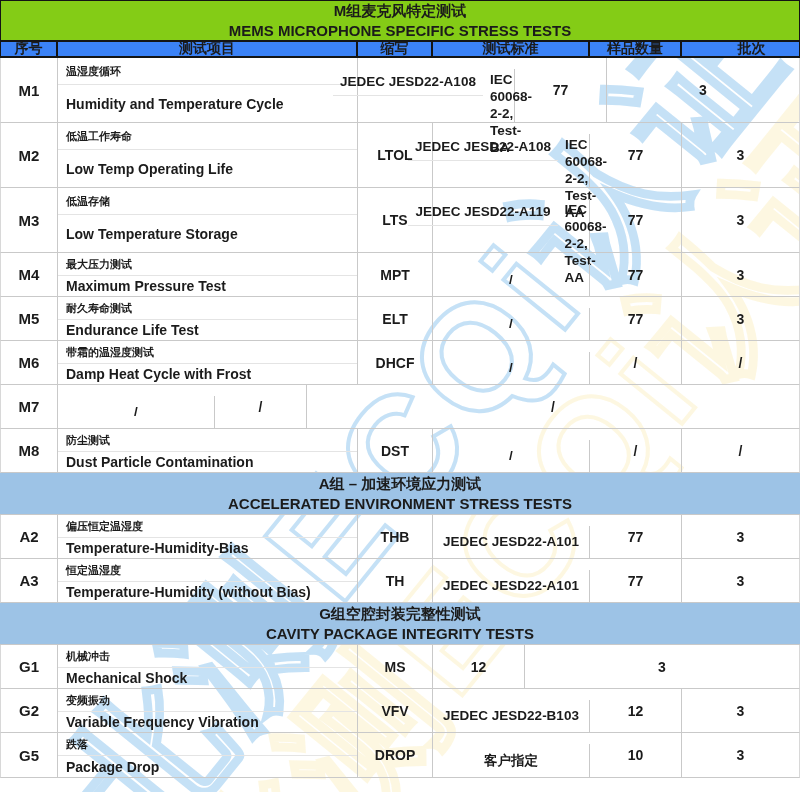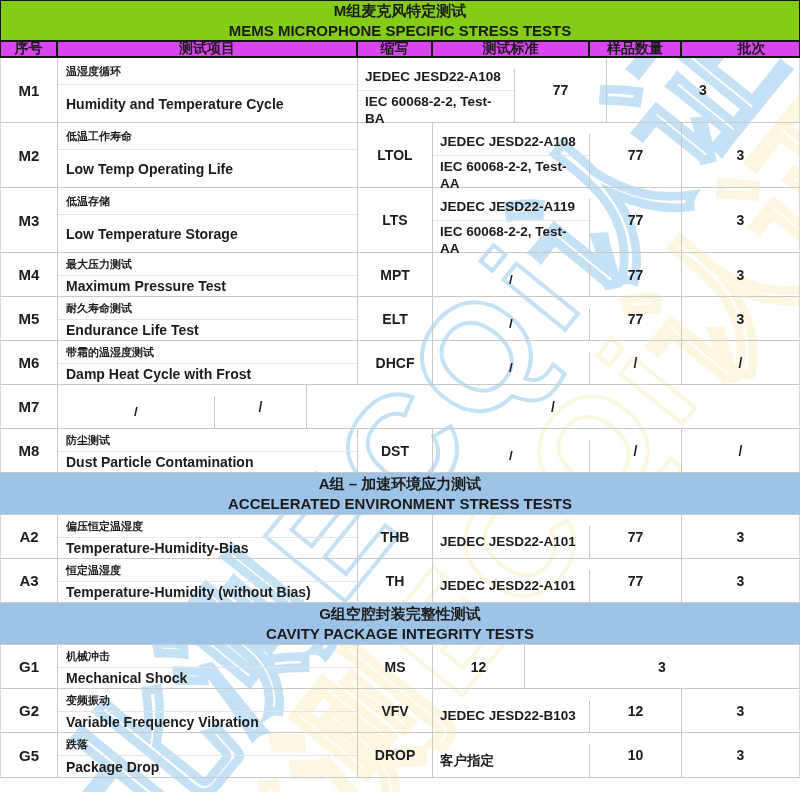--- a/index.html
+++ b/index.html
@@ -20,21 +20,21 @@
   }
   
   .sheet{position:absolute;inset:0;z-index:1;display:flex;flex-direction:column;}
   .title-band{
     height:42px;box-sizing:border-box;background:#84cc16;
     border:1px solid #141414;border-bottom:2px solid #141414;
     display:flex;flex-direction:column;justify-content:center;text-align:center;
   }
   .title-band div{font-size:15px;line-height:20px;}
   .header-row{
-    height:16px;box-sizing:border-box;background:#d946ef;display:flex;
+    height:16px;box-sizing:border-box;background:#3b82f6;display:flex;
     border-left:1px solid #141414;border-right:1px solid #141414;border-bottom:2px solid #141414;
   }
   .hcell{
     box-sizing:border-box;border-right:2px solid #141414;
     display:flex;align-items:center;justify-content:center;font-size:14px;
   }
   .hcell:last-child{border-right:none;padding-left:22px;}
   
   .trow{
     height:44px;box-sizing:border-box;display:flex;background:transparent;
@@ -54,21 +54,21 @@
   .w-qty{width:92px;flex:none;}
   .w-batch{flex:1;}
   .no{font-size:15px;}
   .item{flex-direction:column;align-items:stretch;justify-content:flex-start;padding:0;}
   .cn{
     height:22px;flex:none;display:flex;align-items:center;padding:0 8px;
     border-bottom:1px solid #e4e4e4;font-size:11px;
   }
   .tall .cn{height:26px;}
   .en{flex:1;display:flex;align-items:center;padding:0 8px;font-size:14px;}
-  .std{flex-direction:column;align-items:stretch;justify-content:center;padding:0;font-size:13.5px;margin-top:11px;}
+  .std{flex-direction:row;align-items:stretch;justify-content:center;padding:0;font-size:13.5px;margin-top:11px;}
   .std .s1{display:flex;align-items:center;padding:0 7px;line-height:16px;}
   .std .s1[data-align="center"]{justify-content:center;}
   .std .s1[data-align="left"]{justify-content:flex-start;}
   .tall .std .s1{height:26px;flex:none;border-bottom:1px solid #e4e4e4;}
   .std .s2{flex:1;padding:2px 7px 0 7px;line-height:17px;overflow-wrap:break-word;}
   .std .s2:empty{display:none;}
   .section-band{
     height:42px;box-sizing:border-box;background:#9dc3e6;border-bottom:1px solid #c9c9c9;
     display:flex;flex-direction:column;justify-content:center;text-align:center;
   }

